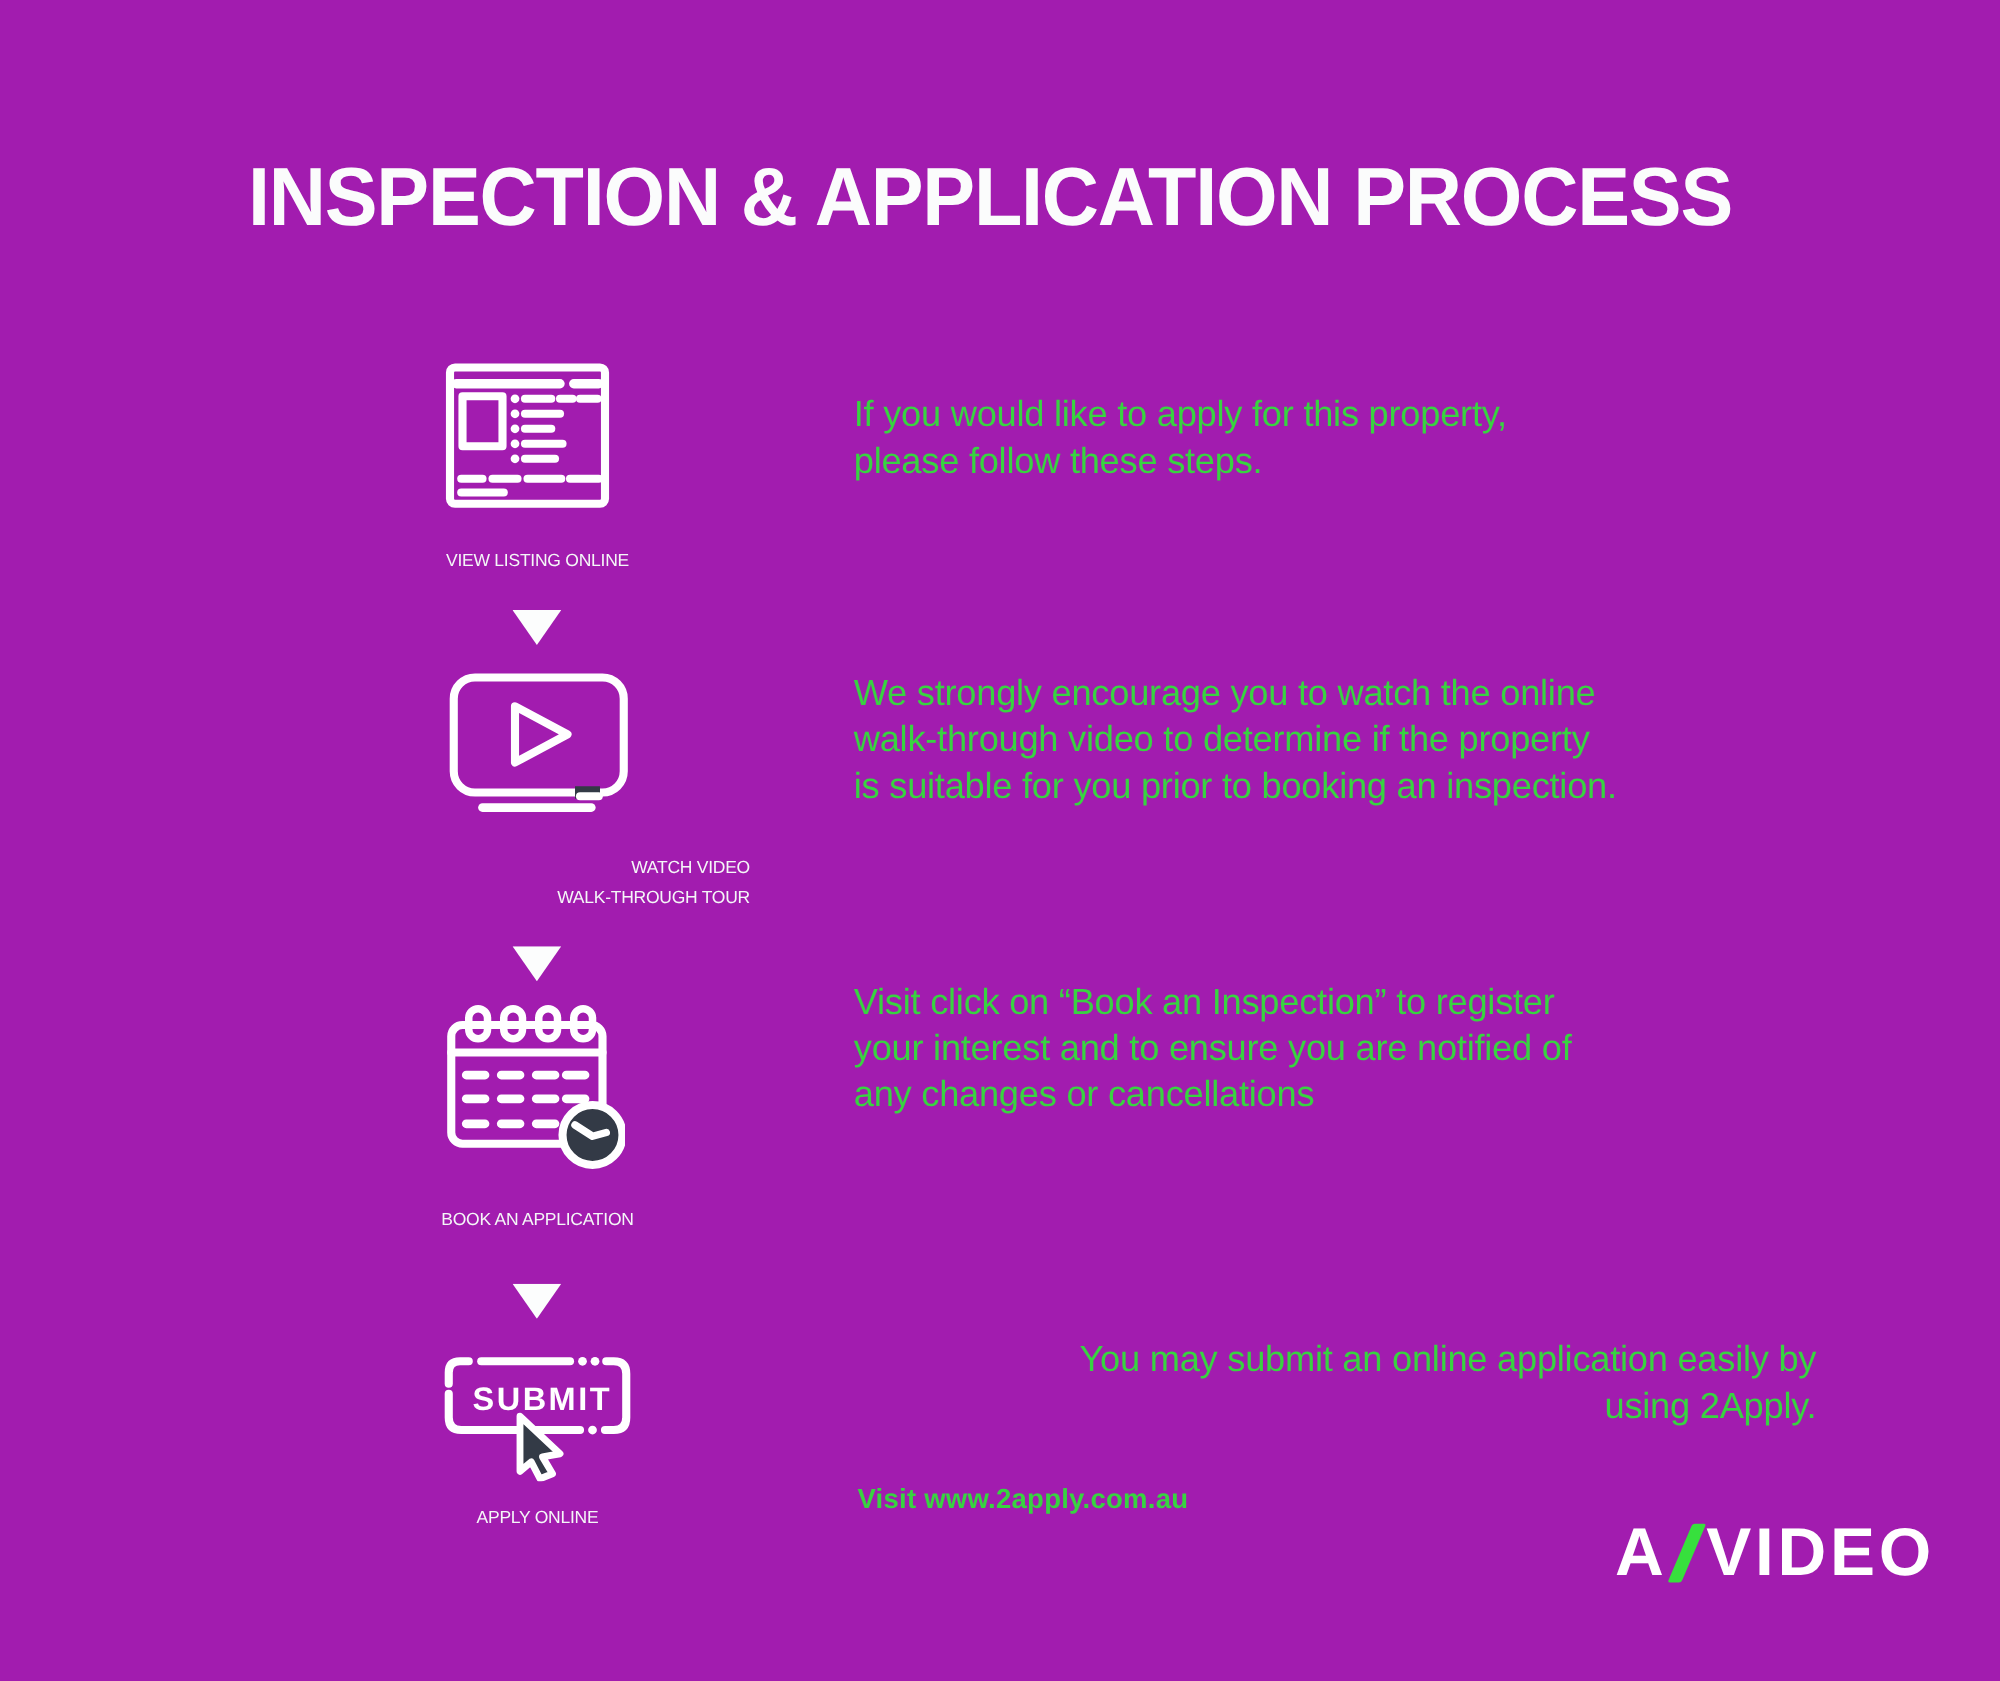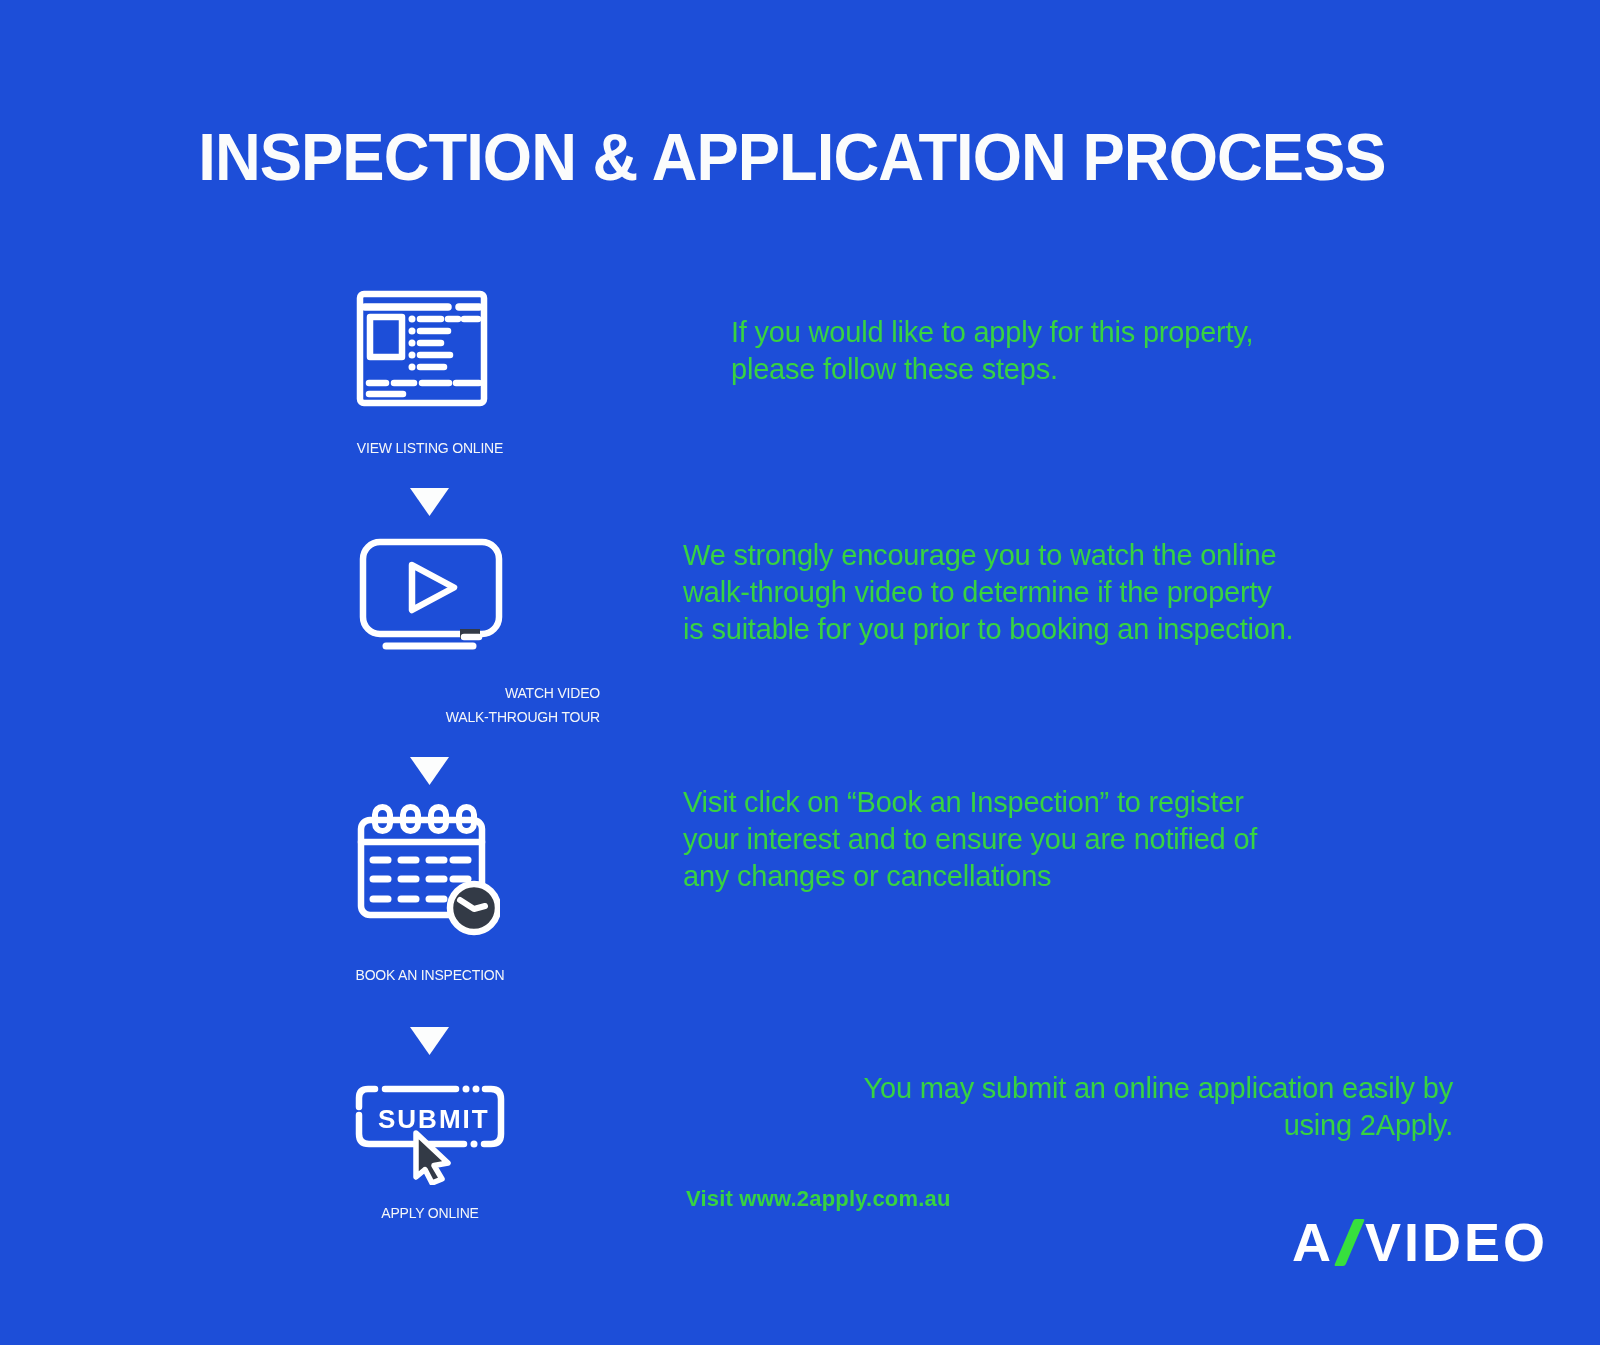--- a/index.html
+++ b/index.html
@@ -1,17 +1,17 @@
 <!DOCTYPE html>
 <html><head>
 <meta charset="utf-8">
 <style>
   html,body{margin:0;padding:0;background:#333A46;}
   .canvas{
-    position:relative;width:1600px;height:1345px;background:#1d4ed8;
+    position:relative;width:1600px;height:1345px;background:#a21caf;
     font-family:"Liberation Sans",sans-serif;overflow:hidden;
   }
   .title{
     position:absolute;top:124px;left:0;width:1584px;text-align:center;
     color:#FBFCFC;font-size:66px;font-weight:700;letter-spacing:-1px;
     white-space:nowrap;transform:scaleX(0.96);transform-origin:50% 50%;
     line-height:1;
   }
   .icon{position:absolute;}
   .icon svg{display:block;}
@@ -71,21 +71,21 @@
         <line class="ic" x1="64" y1="65" x2="94" y2="65"></line>
         <line class="ic" x1="64" y1="77" x2="88" y2="77"></line>
         <line class="ic" x1="13" y1="93" x2="30" y2="93"></line>
         <line class="ic" x1="38" y1="93" x2="58" y2="93"></line>
         <line class="ic" x1="66" y1="93" x2="93" y2="93"></line>
         <line class="ic" x1="100" y1="93" x2="123" y2="93"></line>
         <line class="ic" x1="13" y1="104" x2="47" y2="104"></line>
       </svg>
     </span>
     <div class="step-label" style="top:436px;">VIEW LISTING ONLINE</div>
-    <div class="desc" style="top:314px;margin-left:48px;">If you would like to apply for this property,
+    <div class="desc" style="top:314px;">If you would like to apply for this property,
 please follow these steps.</div>
   </section>
 
   <span class="flow-arrow" style="top:488px;">
     <svg width="39" height="28" viewBox="0 0 39 28">
         <polygon points="0,0 39,0 19.5,28" fill="#FCFDFD"></polygon>
       </svg>
   </span>
 
   <section>
@@ -128,21 +128,21 @@
         <line class="ic-dot" x1="44" y1="76" x2="59" y2="76"></line>
         <line class="ic-dot" x1="72" y1="76" x2="87" y2="76"></line>
         <line class="ic-dot" x1="96" y1="76" x2="111" y2="76"></line>
         <line class="ic-dot" x1="16" y1="96" x2="31" y2="96"></line>
         <line class="ic-dot" x1="44" y1="96" x2="59" y2="96"></line>
         <line class="ic-dot" x1="72" y1="96" x2="87" y2="96"></line>
         <circle cx="117" cy="105" r="24" fill="#333A46" stroke="#FFFFFF" stroke-width="6.5"></circle>
         <polyline class="ic" points="103,97 117,106 128,103" style="stroke-width:6"></polyline>
       </svg>
     </span>
-    <div class="step-label" style="top:963px;">BOOK AN INSPECTION</div>
+    <div class="step-label" style="top:963px;">BOOK AN APPLICATION</div>
     <div class="desc" style="top:784px;">Visit click on “Book an Inspection” to register
 your interest and to ensure you are notified of
 any changes or cancellations</div>
   </section>
 
   <span class="flow-arrow" style="top:1027px;">
     <svg width="39" height="28" viewBox="0 0 39 28">
         <polygon points="0,0 39,0 19.5,28" fill="#FCFDFD"></polygon>
       </svg>
   </span>

